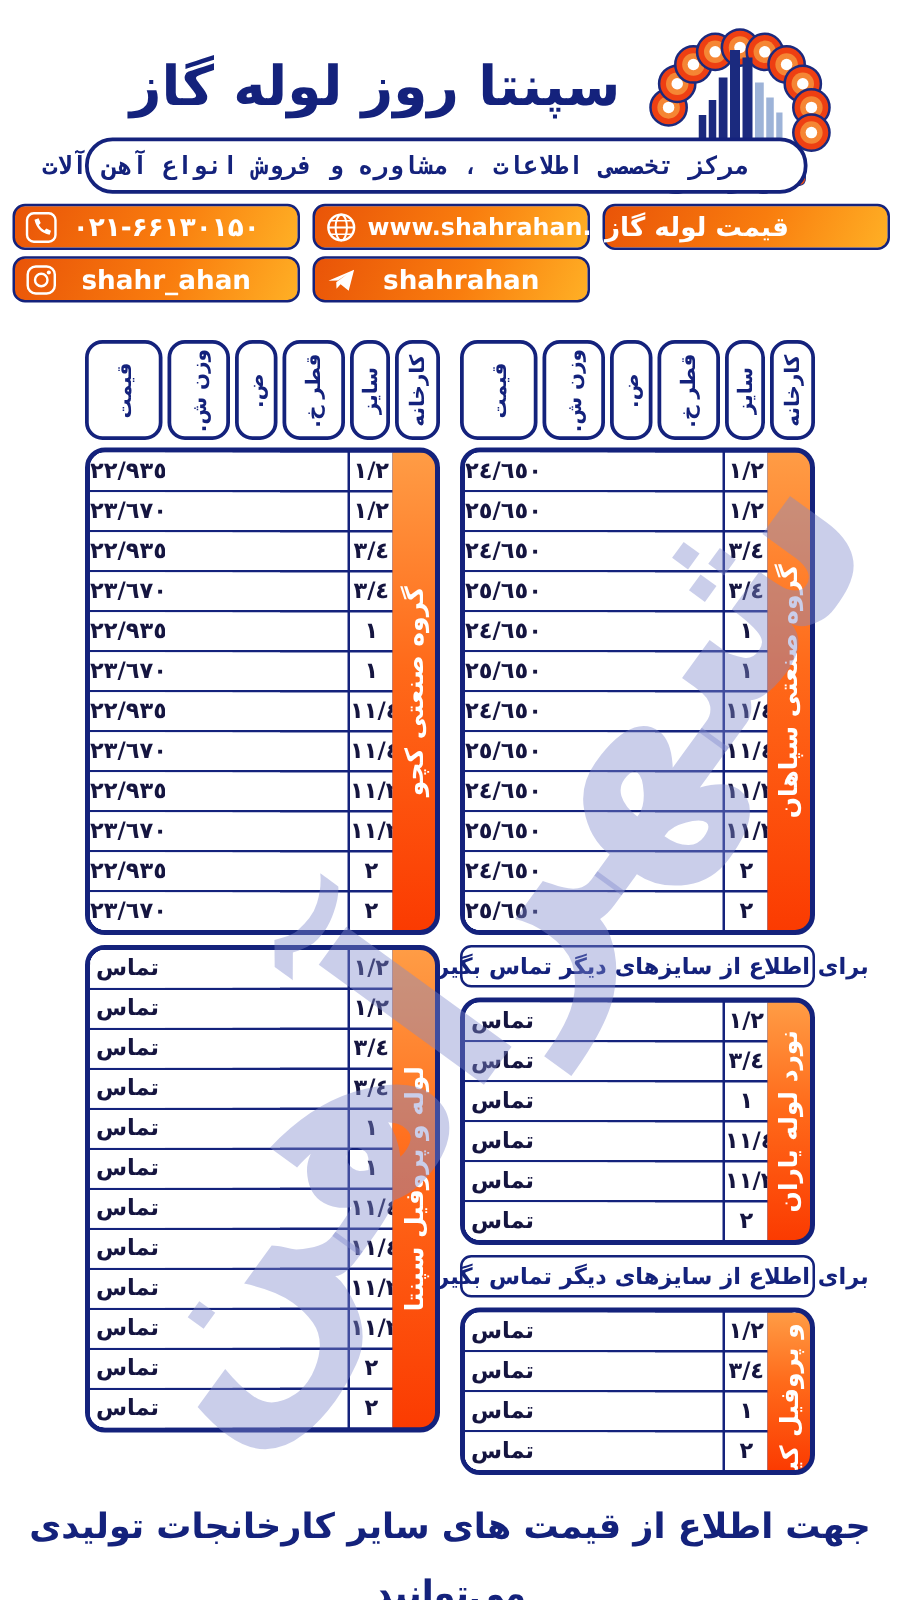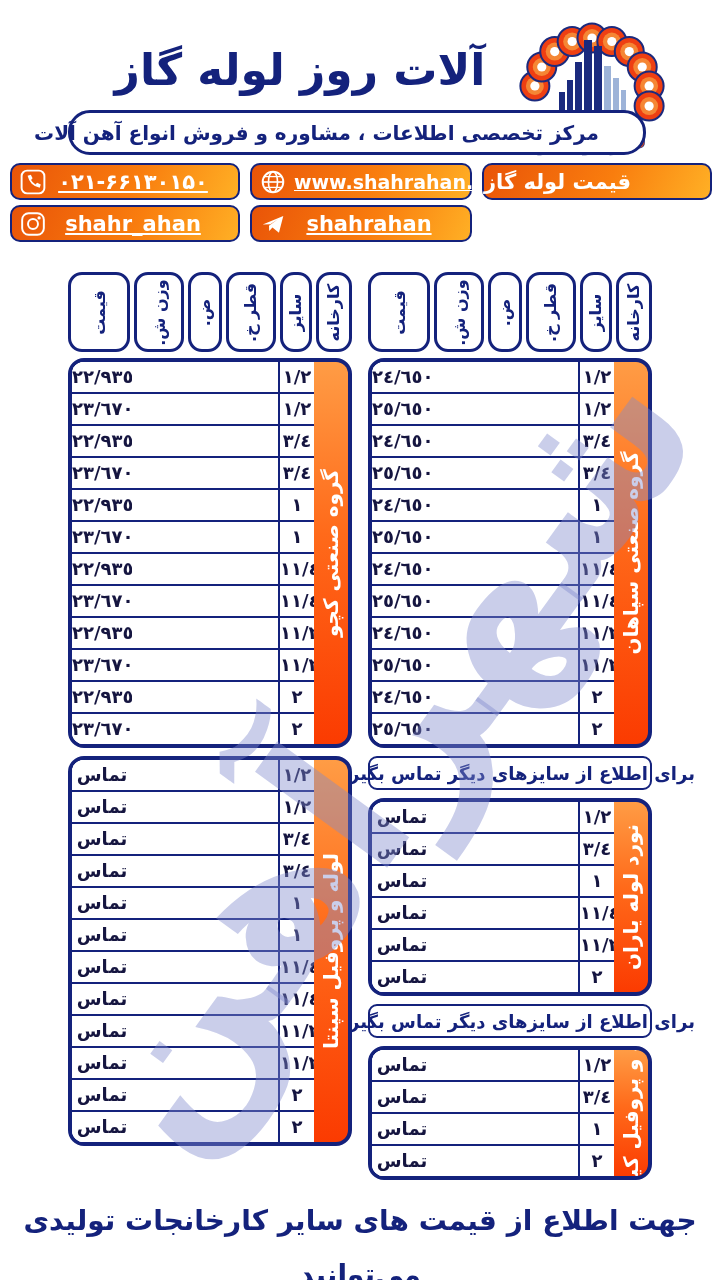--- a/index.html
+++ b/index.html
@@ -7,29 +7,29 @@
   body { font-family:"DejaVu Sans", sans-serif; }
   .page { position:relative; width:720px; height:1280px; background:#fff; overflow:hidden; margin:0 auto; }
 
   
   .title { position:absolute; top:44px; left:80px; width:440px; text-align:center;
            font-size:44px; font-weight:bold; color:#14227c; direction:rtl; }
   .subtitle-box { position:absolute; top:110px; left:68px; width:578px; height:45px;
            border:3px solid #14227c; border-radius:22px; background:#fff;
            display:flex; align-items:center; justify-content:center;
            padding-right:95px; padding-left:14px; }
-  .subtitle-box span { font-size:20px; font-weight:bold; color:#14227c; direction:rtl; white-space:nowrap; }
+  .subtitle-box span { font-size:20px; font-weight:bold; color:#14227c; direction:rtl; white-space:nowrap;font-family:Liberation Mono, monospace; }
   .logo { position:absolute; top:4px; left:512px; width:156px; height:152px; background:#fff; }
 
   
   .btn { position:absolute; height:37px; border:2px solid #14227c; border-radius:10px;
          background:linear-gradient(115deg,#e95408 0%,#f97d0e 55%,#ffb025 100%);
          display:flex; align-items:center; color:#fff; font-weight:bold; }
   .btn .ic { width:26px; height:26px; margin:0 8px; flex:0 0 auto; }
-  .btn .txt { flex:1; text-align:center; padding-right:26px;text-decoration:underline; }
+  .btn .txt { flex:1; text-align:center; padding-right:26px; }
   .r1 { top:163px; } .r2 { top:205px; }
   .c1 { left:10px;  width:230px; }
   .c2 { left:250px; width:222px; }
   .c3 { left:482px; width:230px; justify-content:flex-start; }
   .ltr { direction:ltr; }
   .f20 { font-size:19px; } .f22 { font-size:21px; } .f26 { font-size:25px; letter-spacing:1px; }
 
   
   .price-col { position:absolute; width:284px; }
   .col-left  { left:68px;  top:272px; }
@@ -68,21 +68,21 @@
                display:flex; align-items:center; justify-content:center;
                transform:rotate(-54deg); z-index:30; pointer-events:none; }
   .watermark span { font-size:215px; font-weight:bold; color:rgba(128,138,205,0.42);
                     direction:rtl; white-space:nowrap; }
 </style>
 </head>
 <body>
 
 <div class="page">
 
-  <div class="title">آلات روز لوله گاز</div>
+  <div class="title">سپنتا روز لوله گاز</div>
 
   <div class="logo">
     <svg width="156" height="152" viewBox="0 0 156 152">
       <rect x="0" y="0" width="156" height="152" fill="#ffffff"></rect>
       <g>
         <g transform="translate(80,92)">
 
           <g>
             <g transform="rotate(190) translate(58) rotate(-190)">
               <circle r="14.5" fill="#ee3f12" stroke="#1b2a7e" stroke-width="2"></circle>

